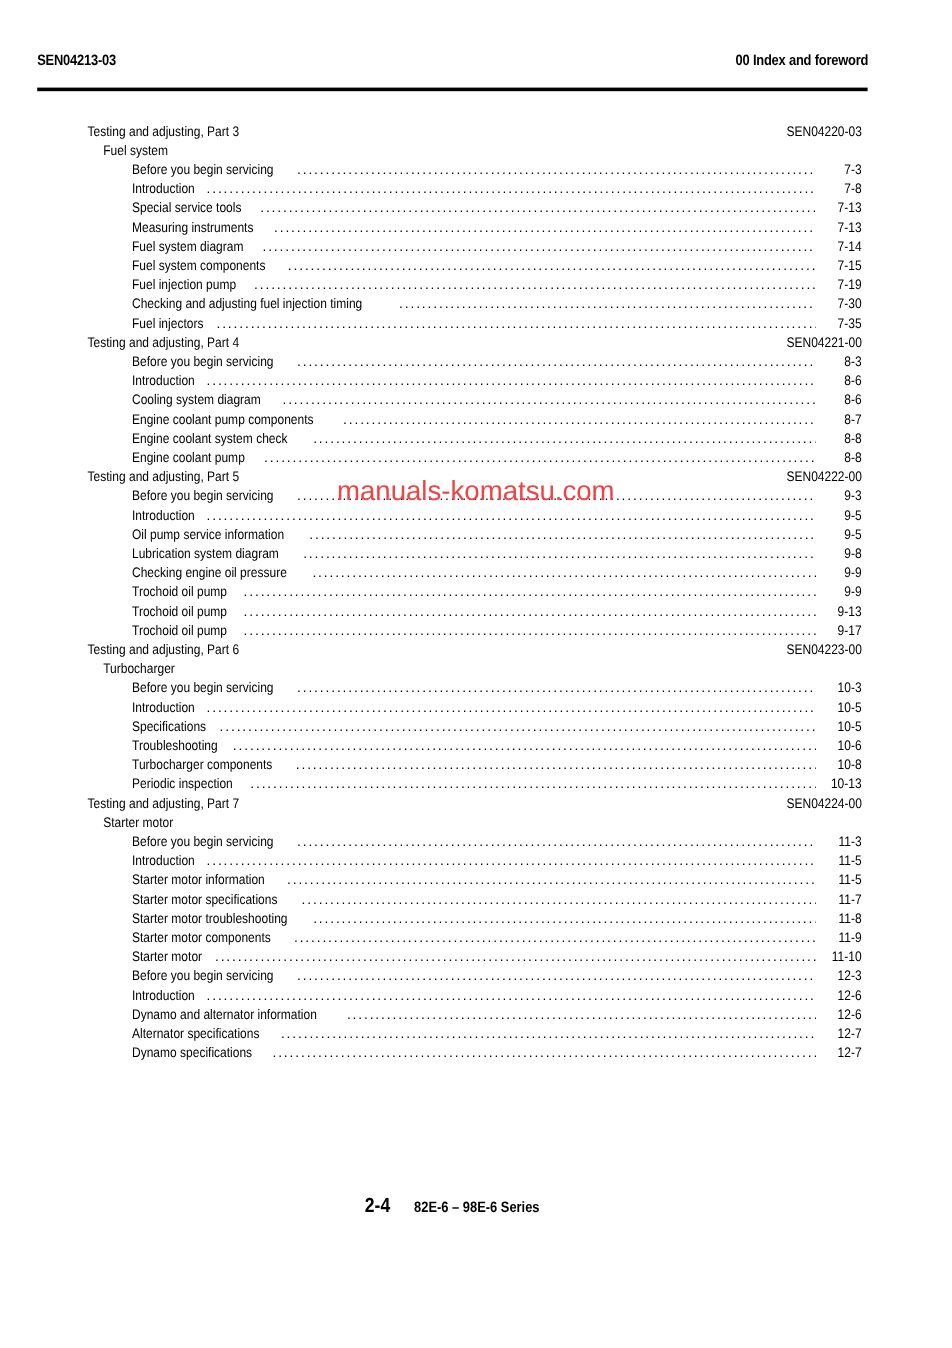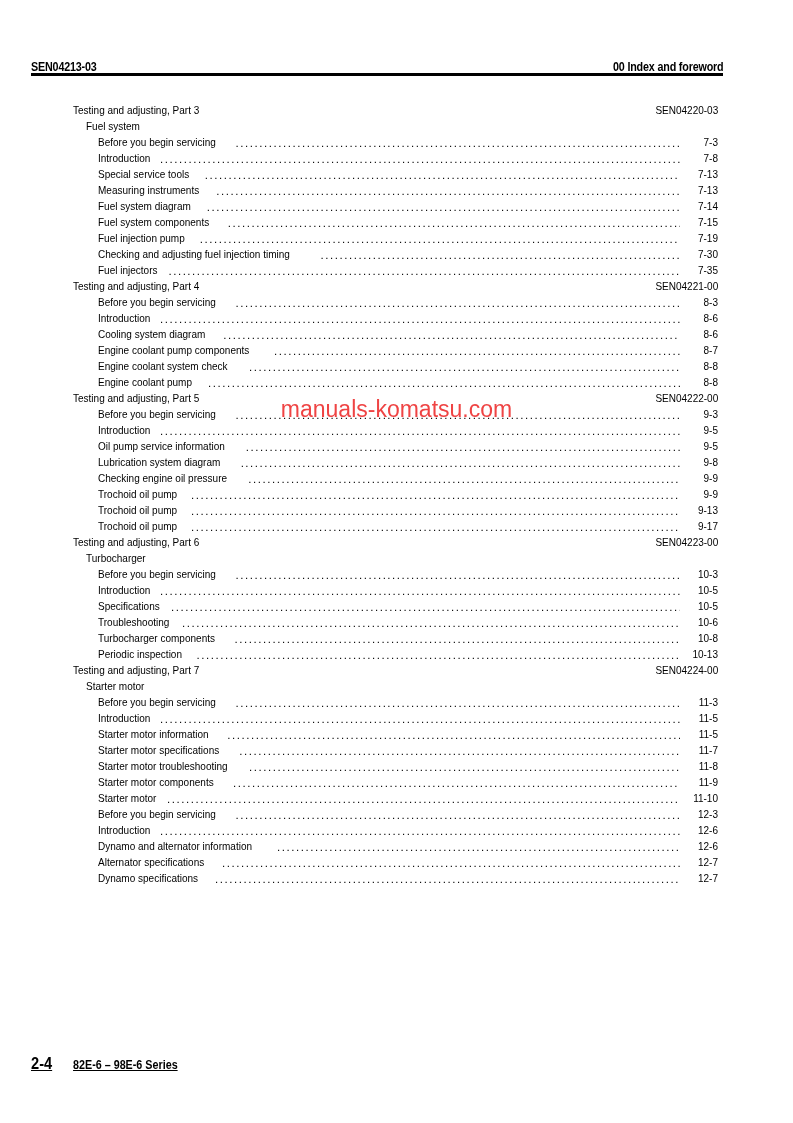--- a/index.html
+++ b/index.html
@@ -20,21 +20,21 @@
     position: absolute;
     left: 0; top: 0;
     width: 793px;
     height: 1123px;
   }
 
   
   .page-header {
     position: absolute;
     left: 31px;
-    top: 60px;
+    top: 43px;
     width: 692px;
     display: flex;
     justify-content: space-between;
     align-items: baseline;
   }
   .page-header .hdr-text {
     font-size: 12.5px;
     font-weight: bold;
     letter-spacing: -0.2px;
     transform: scaleX(0.86);
@@ -110,25 +110,25 @@
   
   .lvl3 {
     position: relative;
     height: 16px;
     line-height: 16px;
     font-size: 11.5px;
     white-space: nowrap;
   }
   .lvl3 .l3-row {
     position: absolute;
-    left: 84px;
+    left: 96px;
     right: 89px;
     top: 0;
     display: flex;
-    align-items: flex-end;
+    align-items: center;
   }
   .lvl3 .l3-title {
     flex: 0 0 auto;
     transform: scaleX(0.87);
     transform-origin: left center;
     padding-right: 2px;
   }
   .lvl3 .l3-dots {
     flex: 1 1 auto;
     overflow: hidden;
@@ -165,26 +165,25 @@
     color: #ef4444;
     letter-spacing: 0px;
     white-space: nowrap;
     pointer-events: none;
   }
 
   
   .page-footer {
     position: absolute;
     left: 31px;
-    top: 1054px;
+    top: 995px;
     width: 692px;
     display: flex;
-    justify-content: flex-start;
+    justify-content: center;
     align-items: baseline;
-    text-decoration: underline;
   }
   .page-footer .foot-left {
     font-size: 17px;
     font-weight: bold;
     transform: scaleX(0.86);
     transform-origin: left center;
     white-space: nowrap;
   }
   .page-footer .foot-right {
     font-size: 12.5px;

